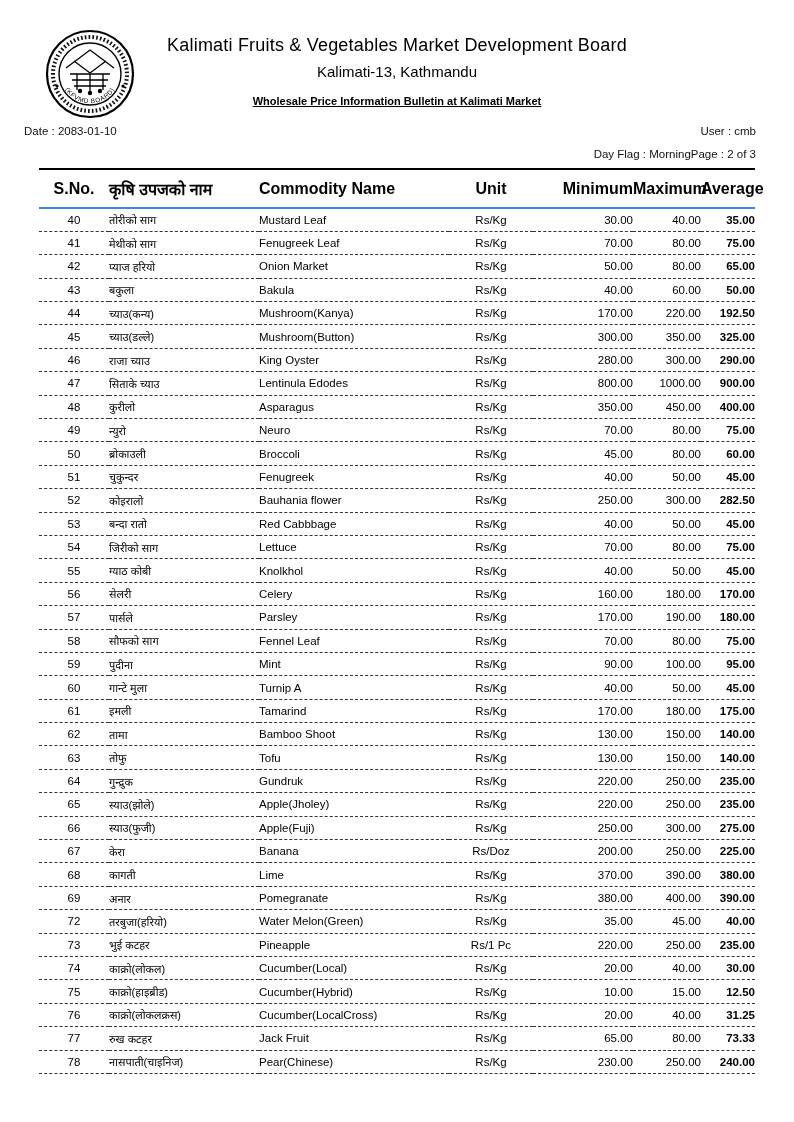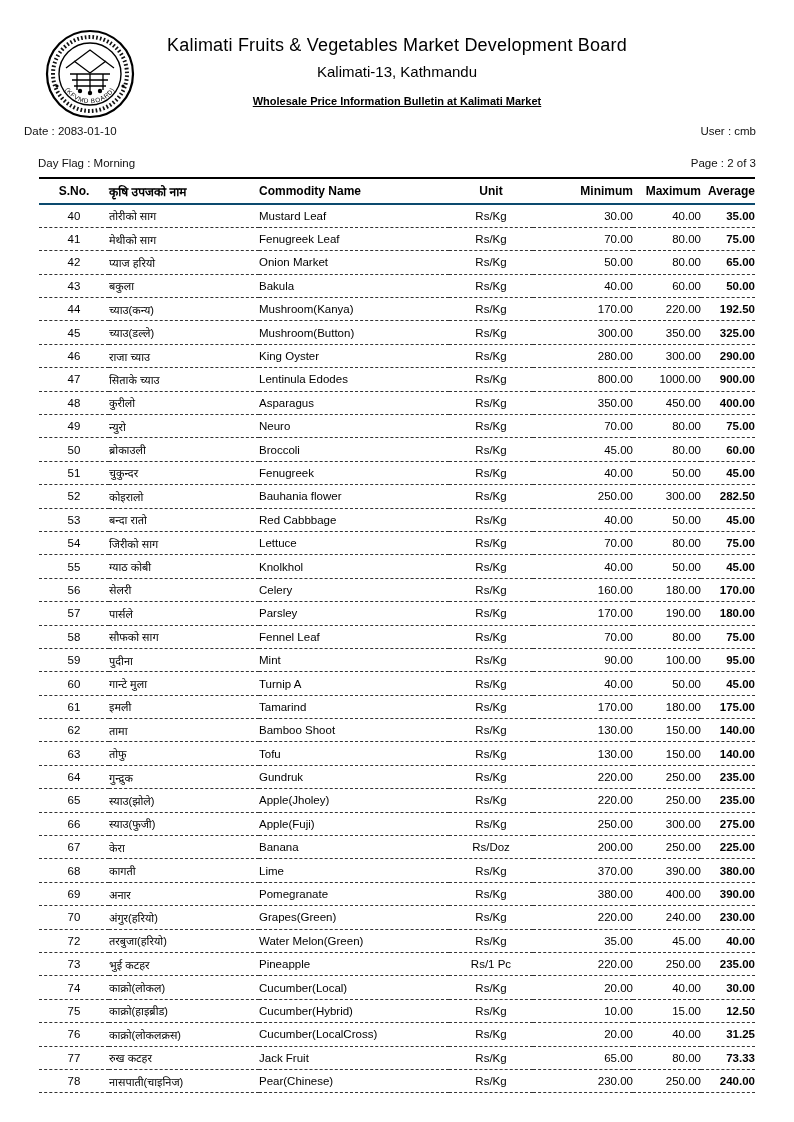--- a/index.html
+++ b/index.html
@@ -16,29 +16,29 @@
   .org-address { font-size: 15px; line-height: 20px; margin-top: 4px; }
   .bulletin-title {
     font-size: 11px; font-weight: 700; line-height: 20px; margin-top: 9px;
     text-decoration: underline;
   }
   .meta-row {
     display: flex; justify-content: space-between;
     font-size: 11.5px; line-height: 14px; padding: 0 38px; color: #111;
   }
   .meta-row.first { margin-top: 13px; padding-left: 24px; }
-  .meta-row.second { margin-top: 18px; }
+  .meta-row.second { margin-top: 9px; justify-content: flex-end; }
 
   table.price-table {
     width: 716px; margin: 7px auto 0; border-collapse: collapse;
     table-layout: fixed; font-size: 11.5px;
   }
   .price-table thead th {
-    border-top: 2px solid #000; border-bottom: 2px solid #0c4a6e;
-    height: 26px; font-size: 12px; font-weight: 700; padding: 0;
+    border-top: 2px solid #000; border-bottom: 2px solid #3b82f6;
+    height: 39px; font-size: 16px; font-weight: 700; padding: 0;
     white-space: nowrap; vertical-align: middle;
   }
   .price-table tbody td {
     border-bottom: 1px dashed #333; height: 23.4px; padding: 0;
     white-space: nowrap; vertical-align: middle;
   }
   .c-sno   { width: 70px; }
   .c-nep   { width: 150px; }
   .c-com   { width: 190px; }
   .c-unit  { width: 84px; }
@@ -390,29 +390,20 @@
         <tr>
           <td class="col-sno">69</td>
           <td class="col-nepali">अनार</td>
           <td class="col-commodity">Pomegranate</td>
           <td class="col-unit">Rs/Kg</td>
           <td class="col-min">380.00</td>
           <td class="col-max">400.00</td>
           <td class="col-avg">390.00</td>
         </tr>
         <tr>
-          <td class="col-sno">70</td>
-          <td class="col-nepali">अंगुर(हरियो)</td>
-          <td class="col-commodity">Grapes(Green)</td>
-          <td class="col-unit">Rs/Kg</td>
-          <td class="col-min">220.00</td>
-          <td class="col-max">240.00</td>
-          <td class="col-avg">230.00</td>
-        </tr>
-        <tr>
           <td class="col-sno">72</td>
           <td class="col-nepali">तरबुजा(हरियो)</td>
           <td class="col-commodity">Water Melon(Green)</td>
           <td class="col-unit">Rs/Kg</td>
           <td class="col-min">35.00</td>
           <td class="col-max">45.00</td>
           <td class="col-avg">40.00</td>
         </tr>
         <tr>
           <td class="col-sno">73</td>

